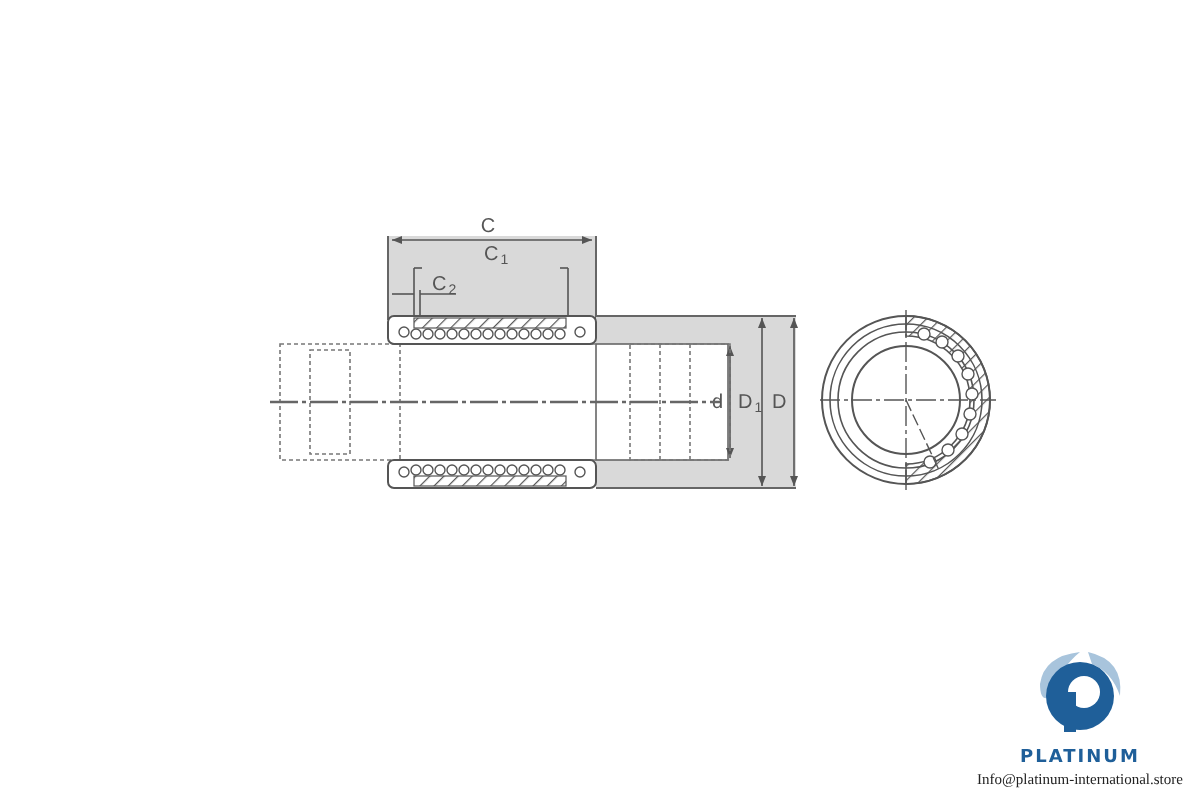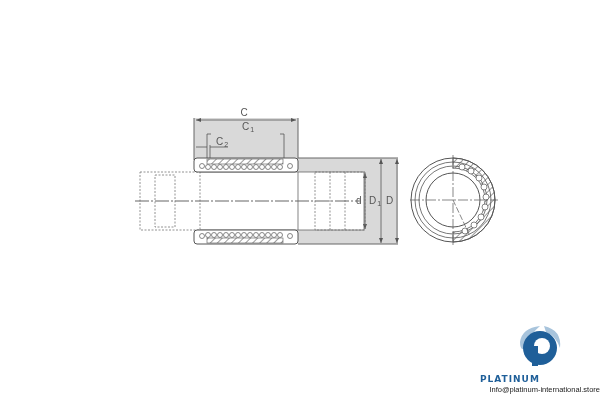--- a/index.html
+++ b/index.html
@@ -1,21 +1,21 @@
 <!DOCTYPE html>
 <html><head>
   <meta charset="utf-8">
   <style>
     html, body { margin: 0; padding: 0; }
     body { width: 600px; height: 400px; background: #ffffff; position: relative; overflow: hidden; font-family: "Liberation Sans", sans-serif; }
     .canvas { position: absolute; left: 0; top: 0; width: 600px; height: 400px; }
     .lbl { font-family: "Liberation Sans", sans-serif; fill: #555555; }
     .logo { position: absolute; left: 480px; top: 322px; width: 120px; height: 78px; }
-    .brand { position: absolute; left: 0; top: 52px; width: 120px; text-align: left; font-family: "DejaVu Sans", sans-serif; font-weight: bold; font-size: 9px; letter-spacing: 1px; color: #1f5f99; }
-    .email { position: absolute; left: 0; top: 63px; width: 120px; text-align: right; font-family: Liberation Sans, sans-serif; font-size: 7.5px; color: #222222; white-space: nowrap; }
+    .brand { position: absolute; left: 0; top: 52px; width: 120px; text-align: center; font-family: "DejaVu Sans", sans-serif; font-weight: bold; font-size: 9px; letter-spacing: 1px; color: #1f5f99; }
+    .email { position: absolute; left: 0; top: 63px; width: 120px; text-align: center; font-family: Liberation Serif, serif; font-size: 7.5px; color: #222222; white-space: nowrap; }
   </style>
 </head>
 <body>
 
 <svg class="canvas" viewBox="0 0 600 400" xmlns="http://www.w3.org/2000/svg">
   <defs>
     <pattern id="hatch" width="5" height="5" patternUnits="userSpaceOnUse" patternTransform="rotate(45)">
       <line x1="0" y1="0" x2="0" y2="5" stroke="#555" stroke-width="1.2"></line>
     </pattern>
   </defs>

